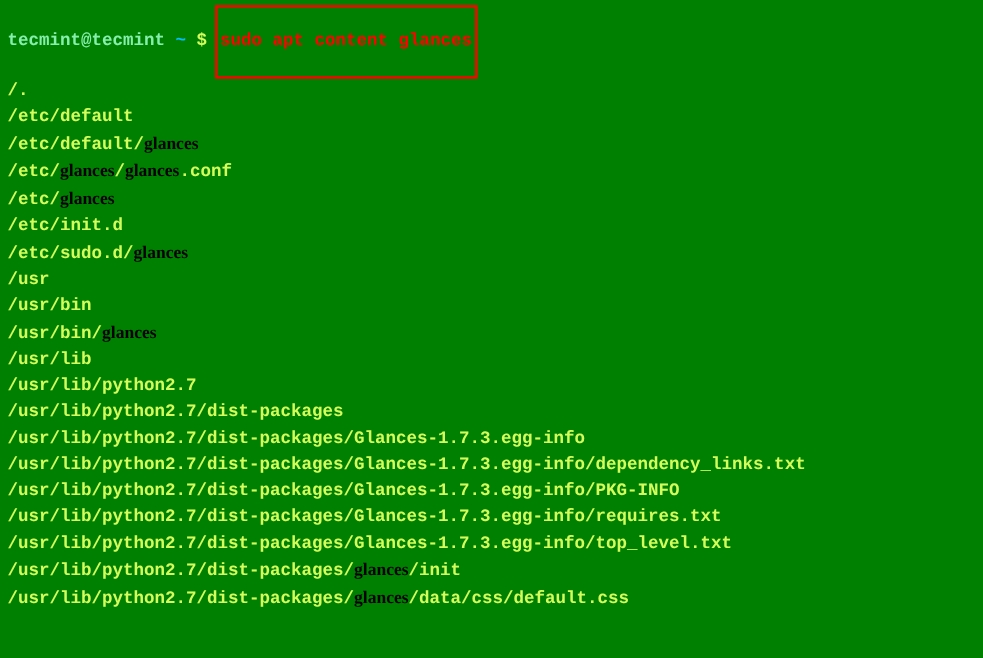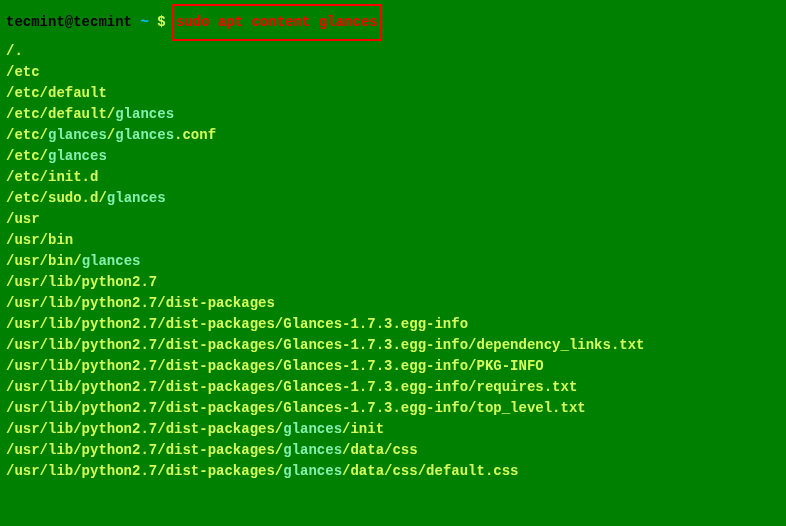--- a/index.html
+++ b/index.html
@@ -16,66 +16,66 @@
       padding: 4px 6px;
       width: 786px;
       height: 526px;
       overflow: hidden;
       line-height: 1.5;
     }
     .prompt-line {
       white-space: pre;
     }
     .user-host {
-      color: #000000;
+      color: #86efac;
     }
     .tilde {
       color: #00bfff;
     }
     .dollar {
       color: #d4ff5c;
     }
     .command-box {
       display: inline-block;
       border: 2px solid #ff0000;
-      padding: 6px 2px;
+      padding: 17px 2px;
       margin-left: -2px;
     }
     .command {
       color: #ff0000;
     }
     .output-line {
       white-space: pre;
     }
     .path-normal {
       color: #d4ff5c;
     }
     .path-highlight {
-      color: #86efac;
+      color: #000000;
+      font-family: Liberation Serif, serif;
     }
   </style>
 </head>
 <body>
 
 <div class="prompt-line"><span class="user-host">tecmint@tecmint</span> <span class="tilde">~</span> <span class="dollar">$</span> <span class="command-box"><span class="command">sudo apt content glances</span></span></div>
 <div id="output">
     <div class="output-line"><span class="path-normal">/.</span></div>
-    <div class="output-line"><span class="path-normal">/etc</span></div>
     <div class="output-line"><span class="path-normal">/etc/default</span></div>
     <div class="output-line"><span class="path-normal">/etc/default/</span><span class="path-highlight">glances</span></div>
     <div class="output-line"><span class="path-normal">/etc/</span><span class="path-highlight">glances</span><span class="path-normal">/</span><span class="path-highlight">glances</span><span class="path-normal">.conf</span></div>
     <div class="output-line"><span class="path-normal">/etc/</span><span class="path-highlight">glances</span></div>
     <div class="output-line"><span class="path-normal">/etc/init.d</span></div>
     <div class="output-line"><span class="path-normal">/etc/sudo.d/</span><span class="path-highlight">glances</span></div>
     <div class="output-line"><span class="path-normal">/usr</span></div>
     <div class="output-line"><span class="path-normal">/usr/bin</span></div>
     <div class="output-line"><span class="path-normal">/usr/bin/</span><span class="path-highlight">glances</span></div>
+    <div class="output-line"><span class="path-normal">/usr/lib</span></div>
     <div class="output-line"><span class="path-normal">/usr/lib/python2.7</span></div>
     <div class="output-line"><span class="path-normal">/usr/lib/python2.7/dist-packages</span></div>
     <div class="output-line"><span class="path-normal">/usr/lib/python2.7/dist-packages/Glances-1.7.3.egg-info</span></div>
     <div class="output-line"><span class="path-normal">/usr/lib/python2.7/dist-packages/Glances-1.7.3.egg-info/dependency_links.txt</span></div>
     <div class="output-line"><span class="path-normal">/usr/lib/python2.7/dist-packages/Glances-1.7.3.egg-info/PKG-INFO</span></div>
     <div class="output-line"><span class="path-normal">/usr/lib/python2.7/dist-packages/Glances-1.7.3.egg-info/requires.txt</span></div>
     <div class="output-line"><span class="path-normal">/usr/lib/python2.7/dist-packages/Glances-1.7.3.egg-info/top_level.txt</span></div>
     <div class="output-line"><span class="path-normal">/usr/lib/python2.7/dist-packages/</span><span class="path-highlight">glances</span><span class="path-normal">/init</span></div>
-    <div class="output-line"><span class="path-normal">/usr/lib/python2.7/dist-packages/</span><span class="path-highlight">glances</span><span class="path-normal">/data/css</span></div>
     <div class="output-line"><span class="path-normal">/usr/lib/python2.7/dist-packages/</span><span class="path-highlight">glances</span><span class="path-normal">/data/css/default.css</span></div>
   </div>
 
 </body></html>

